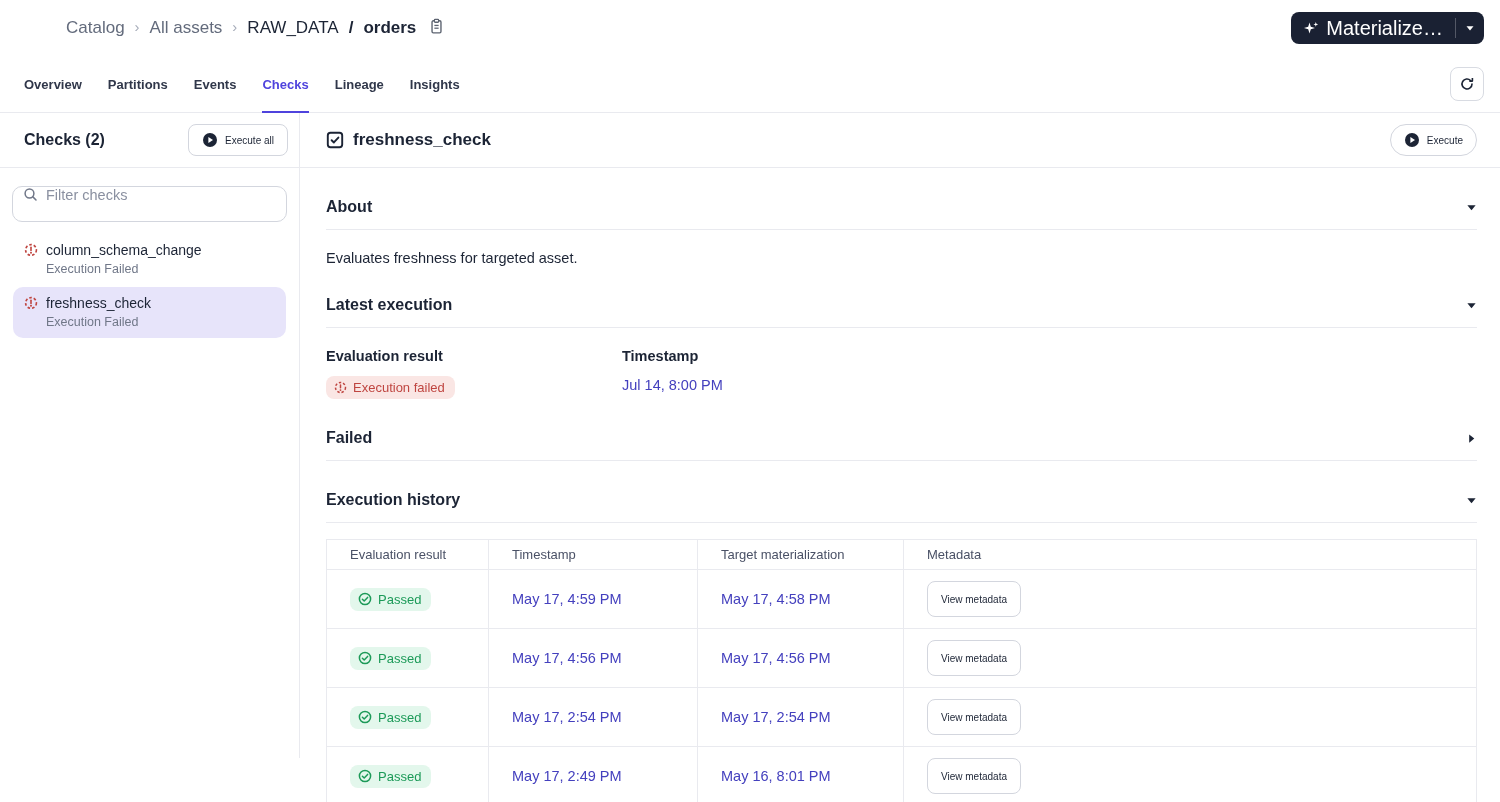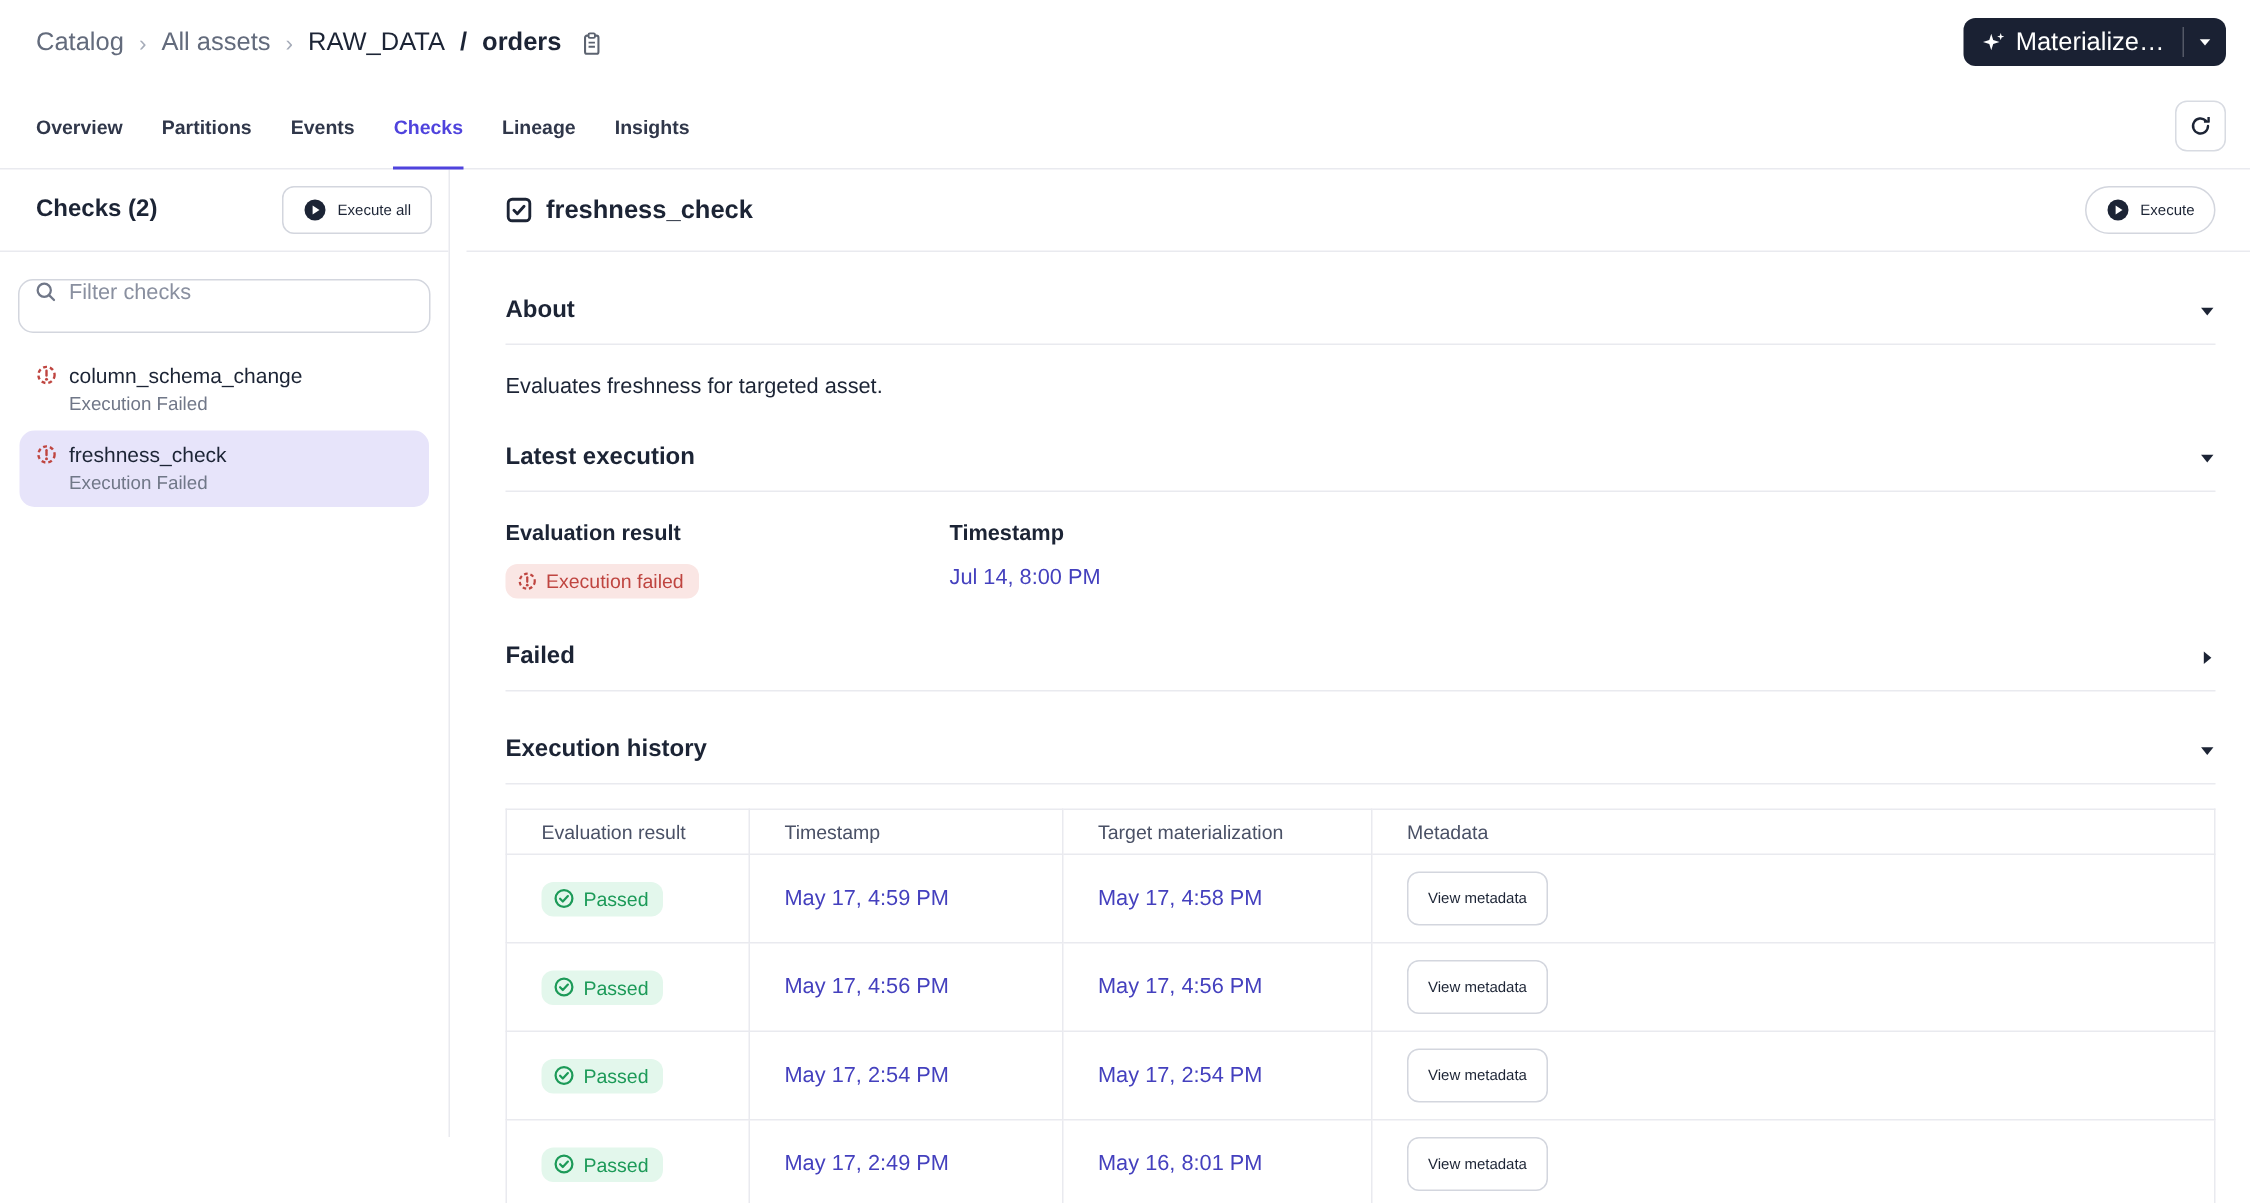--- a/index.html
+++ b/index.html
@@ -1,42 +1,42 @@
 <!DOCTYPE html>
 <html><head>
 <meta charset="utf-8">
 <style>
   * { margin:0; padding:0; box-sizing:border-box; }
   html,body { width:1500px; height:802px; overflow:hidden; background:#fff;
     font-family:"Liberation Sans", sans-serif; color:#1C2435; }
 
   
   .top-header { height:56px; display:flex; align-items:center; justify-content:space-between; padding:0 16px 0 24px; }
-  .breadcrumb { display:flex; align-items:flex-end; gap:10px; font-size:17px; }
+  .breadcrumb { display:flex; align-items:flex-start; gap:10px; font-size:17px;margin-left:42px; }
   .crumb-muted { color:#636B7C; cursor:pointer; }
   .crumb-sep { color:#A6ACB9; font-size:15px; }
   .crumb-dark { color:#1C2435; }
   .crumb-asset { color:#1C2435; font-weight:700; }
   .copy-btn { background:none; border:none; cursor:pointer; display:flex; align-items:center; margin-left:2px; }
 
   .materialize-group { display:flex; align-items:stretch; height:32px; background:#1A2133; border-radius:8px; overflow:hidden; }
-  .materialize-main { display:flex; align-items:center; gap:7px; padding:0 12px; color:#fff; font-size:17px; background:none; border:none; cursor:pointer; }
+  .materialize-main { display:flex; align-items:center; gap:7px; padding:0 12px; color:#fff; font-size:20px; background:none; border:none; cursor:pointer; }
   .materialize-divider { width:1px; background:rgba(255,255,255,.25); margin:6px 0; }
   .materialize-caret { display:flex; align-items:center; padding:0 9px; background:none; border:none; cursor:pointer; }
 
   
   .tabs-row { height:57px; display:flex; align-items:center; justify-content:space-between; padding:0 16px 0 24px; border-bottom:1px solid #E9EAEF; }
   .tabs { display:flex; align-items:center; gap:26px; height:100%; }
   .tab { position:relative; height:100%; display:flex; align-items:center; font-size:13px; font-weight:700; color:#30374A; cursor:pointer; }
   .tab.active { color:#4F43DD; }
   .tab.active::after { content:""; position:absolute; left:0; right:0; bottom:-1px; height:2px; background:#4F43DD; }
   .refresh-btn { width:34px; height:34px; border:1px solid #D8DBE2; border-radius:8px; background:#fff; display:flex; align-items:center; justify-content:center; cursor:pointer; }
 
   
-  .content { display:flex; height:645px;gap:11px; }
+  .content { display:flex; height:645px; }
   .sidebar { width:300px; flex:0 0 300px; border-right:1px solid #E9EAEF; }
   .main { flex:1; min-width:0; }
 
   
   .pane-header { height:55px; display:flex; align-items:center; justify-content:space-between; border-bottom:1px solid #E9EAEF; }
   .sidebar .pane-header { padding:0 11px 0 24px; }
   .sidebar-title { font-size:16px; font-weight:700; }
   .btn { display:inline-flex; align-items:center; gap:7px; height:32px; padding:0 13px; background:#fff;
     border:1px solid #D3D6DE; border-radius:8px; font-size:10px; color:#1C2435; cursor:pointer;
     font-family:"Liberation Sans", sans-serif; }

